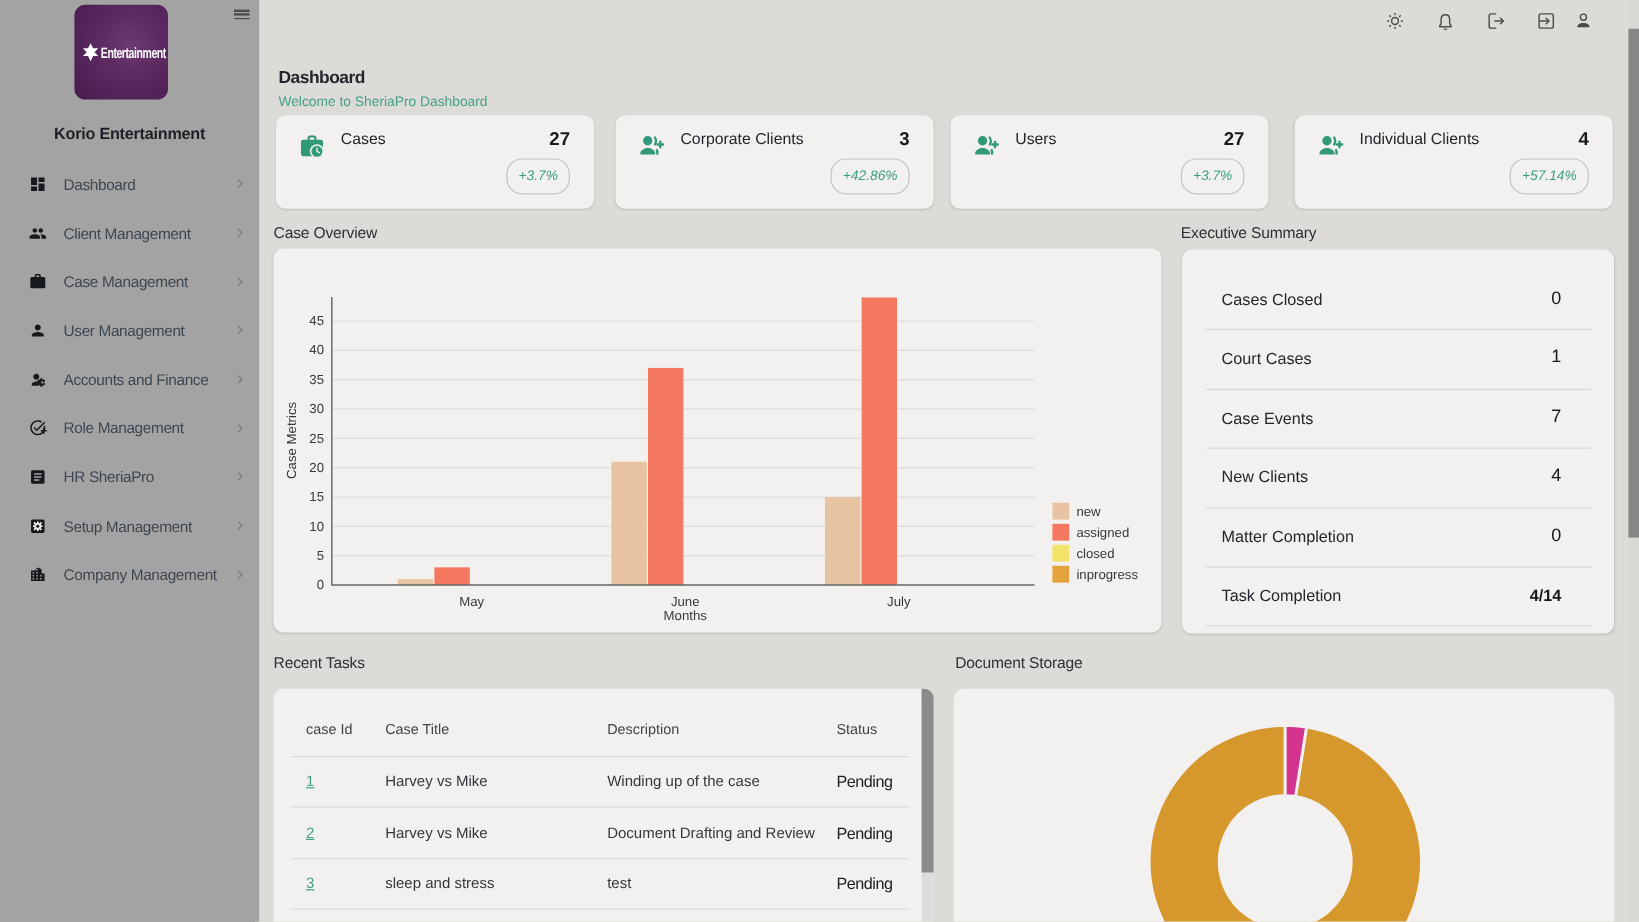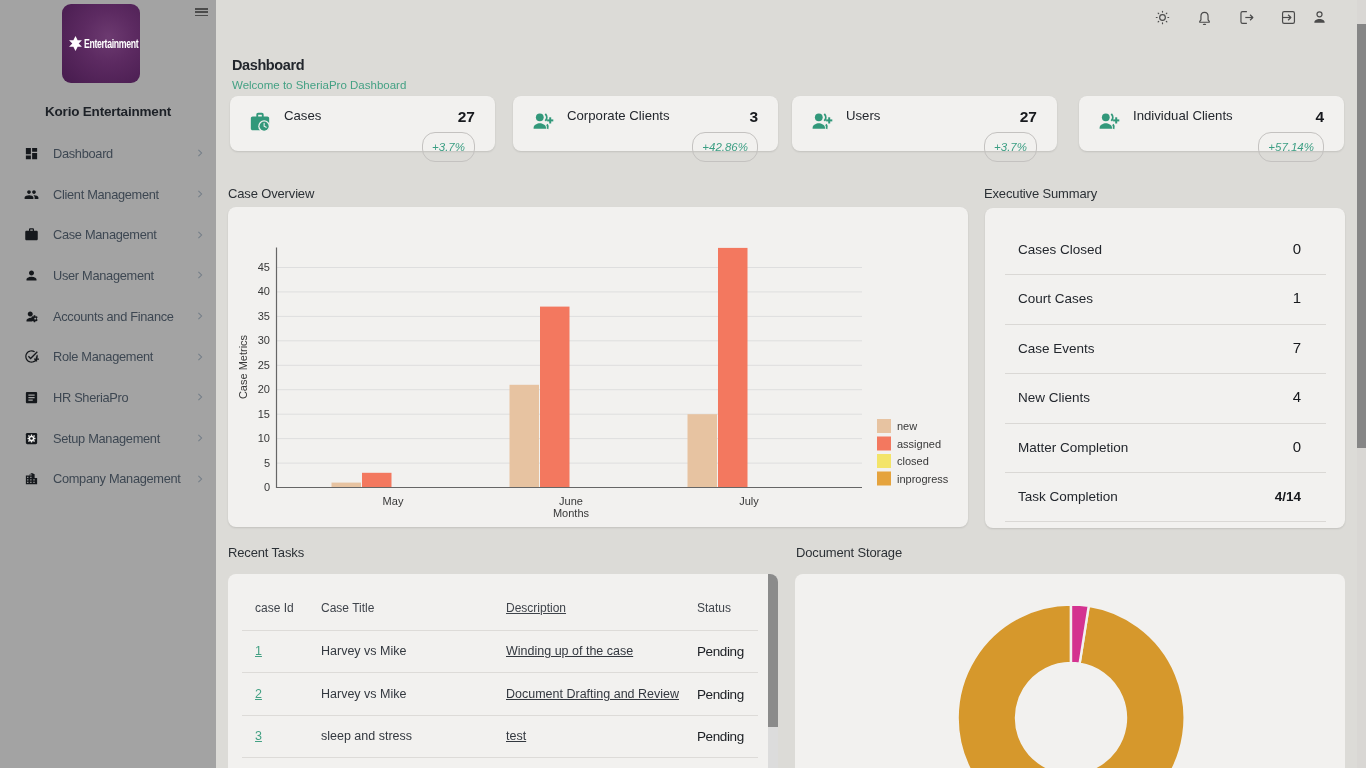--- a/index.html
+++ b/index.html
@@ -20,40 +20,40 @@
 .mitem span { position:absolute; left:53px; font-size:12.8px; letter-spacing:-0.3px; color:#3d4752; }
 .mitem .chev { position:absolute; left:196px; width:8px; height:8px; stroke:#737d87; stroke-width:1.3; fill:none; }
 
 .topicon { position:absolute; top:8px; width:19px; height:19px; stroke:#4b4b4b; fill:none; stroke-width:1.5; }
 
 #hdash { position:absolute; left:232px; top:57px; font-size:14.5px; letter-spacing:-0.4px; font-weight:bold; color:#22262c; }
 #hwelcome { position:absolute; left:232px; top:79px; font-size:11.5px; color:#44a184; }
 .sectitle { position:absolute; font-size:13px; letter-spacing:-0.15px; color:#2c3136; }
 
 .card { position:absolute; background:#f2f1ef; border-radius:8px; box-shadow:0 1px 2px rgba(0,0,0,0.12); }
-.stat { width:265px; height:55px; top:96px; }
+.stat { width:265px; height:78px; top:96px; }
 .stat .sicon { position:absolute; left:19px; top:15px; width:22px; height:22px; }
 .stat .slabel { position:absolute; left:54px; top:12px; font-size:13.2px; color:#23272d; }
 .stat .snum { position:absolute; right:20px; top:12px; font-size:15.5px; font-weight:bold; color:#17191d; }
 .stat .pill { position:absolute; right:20px; top:35.5px; height:25px; border:1px solid #c4c2c0; border-radius:13px;
   padding:14px 9px; display:flex; align-items:center; font-size:11.5px; font-style:italic; color:#3b9e83; }
 
 #exec { left:985px; top:208px; width:360px; height:320px; }
 .erow { position:absolute; left:20px; right:19px; height:49.4px; }
 .erow .el { position:absolute; left:13px; top:16px; font-size:13.5px; color:#23272d; }
 .erow .ev { position:absolute; right:25px; top:14px; font-size:15px; color:#17191d; }
 .erow .line { position:absolute; left:0; right:0; bottom:0; height:1px; background:#dad8d5; }
 
 #tasks { left:228px; top:574px; width:550px; height:194px; border-radius:8px 8px 0 0; box-shadow:none; }
 #tasks .scroll { position:absolute; right:0; top:0; width:10px; height:194px; background:#dcdcdc; border-radius:0 8px 0 0; }
 #tasks .thumb { position:absolute; right:0; top:0; width:10px; height:153px; background:#8b8b8b; border-radius:0 8px 0 0; }
 .trow { position:absolute; left:0; width:540px; }
 .trow .c1 { position:absolute; left:27px; }
 .trow .c2 { position:absolute; left:93px; }
-.trow .c3 { position:absolute; left:278px;text-decoration:underline; }
+.trow .c3 { position:absolute; left:278px; }
 .trow .c4 { position:absolute; left:469px; }
 .tline { position:absolute; left:14px; width:516px; height:1px; background:#dddbd8; }
 
 #docs { left:795px; top:574px; width:550px; height:194px; border-radius:8px 8px 0 0; box-shadow:none; overflow:hidden; }
 
 #sbtrack { position:absolute; right:0; top:0; width:9px; height:768px; background:#d9d7d4; }
 #sbthumb { position:absolute; right:0; top:24px; width:9px; height:424px; background:#868686; }
 </style>
 </head>
 <body>

